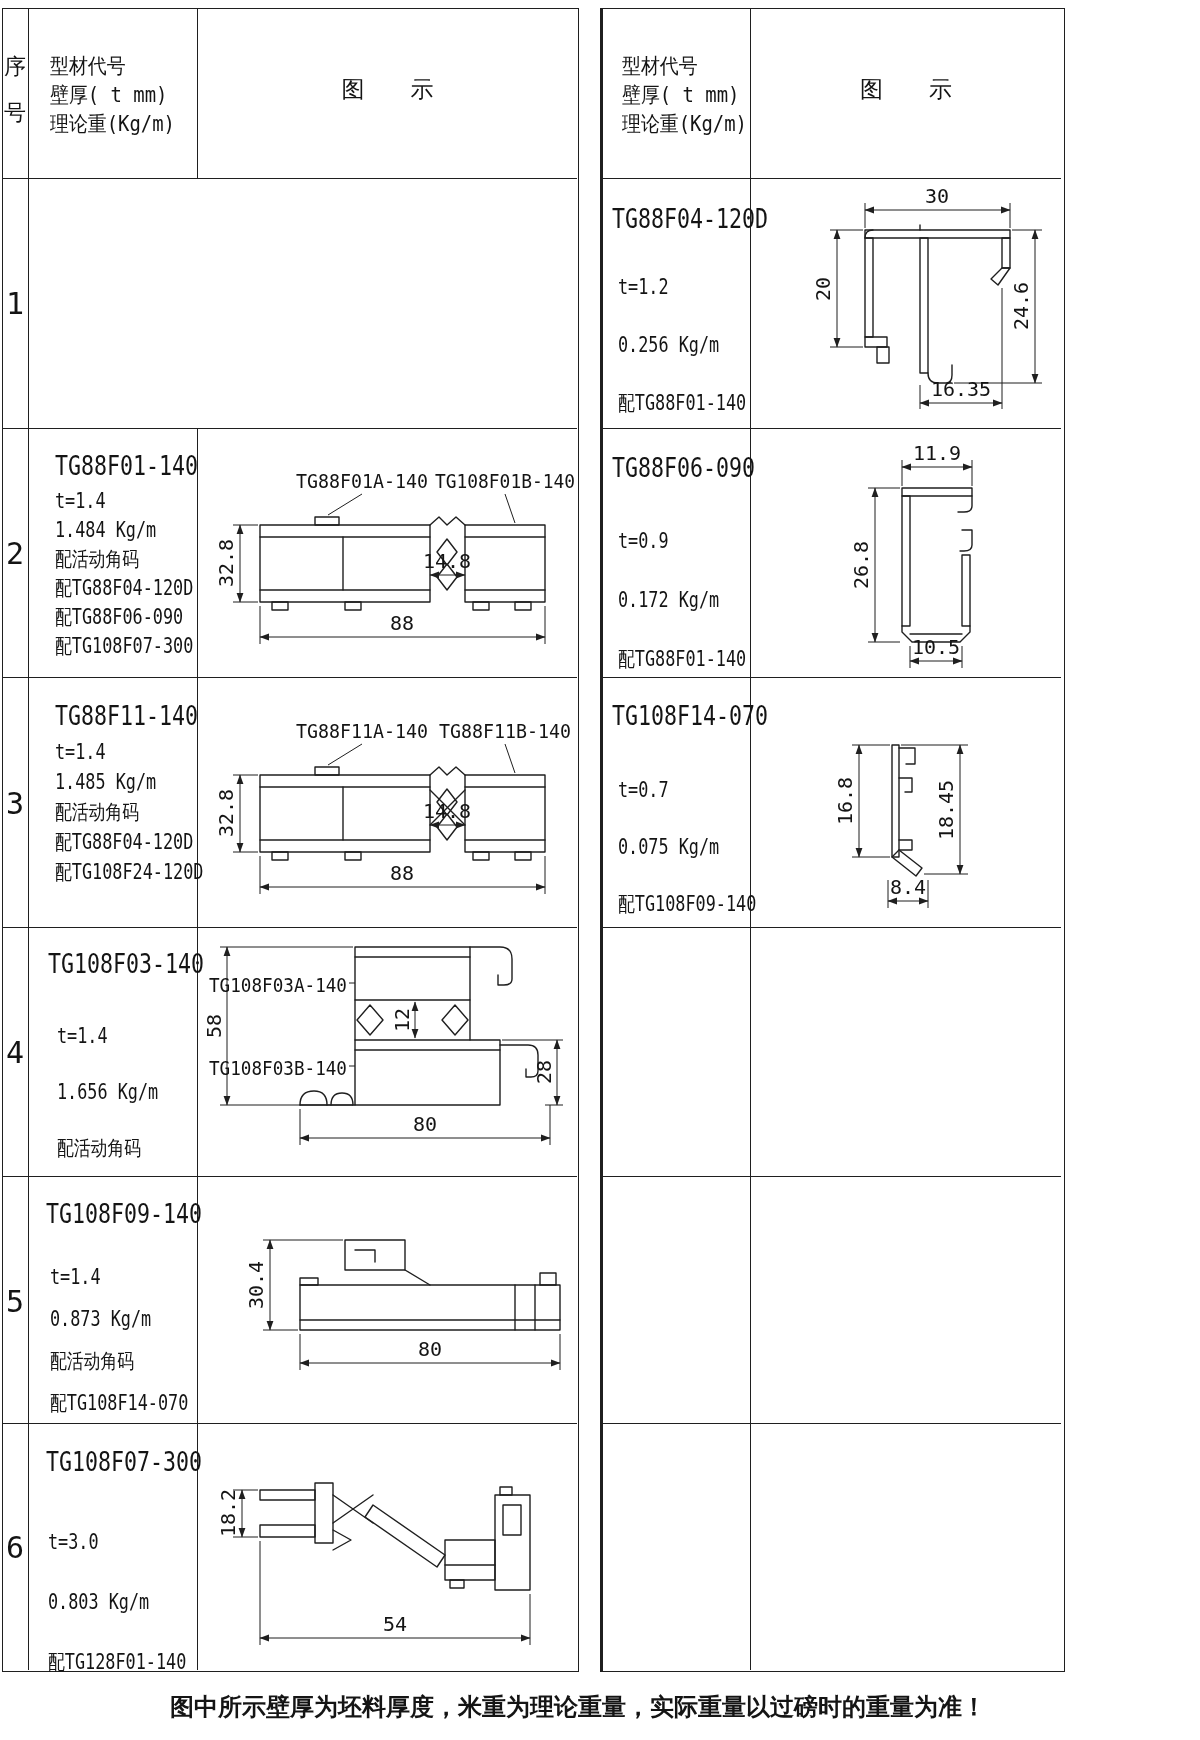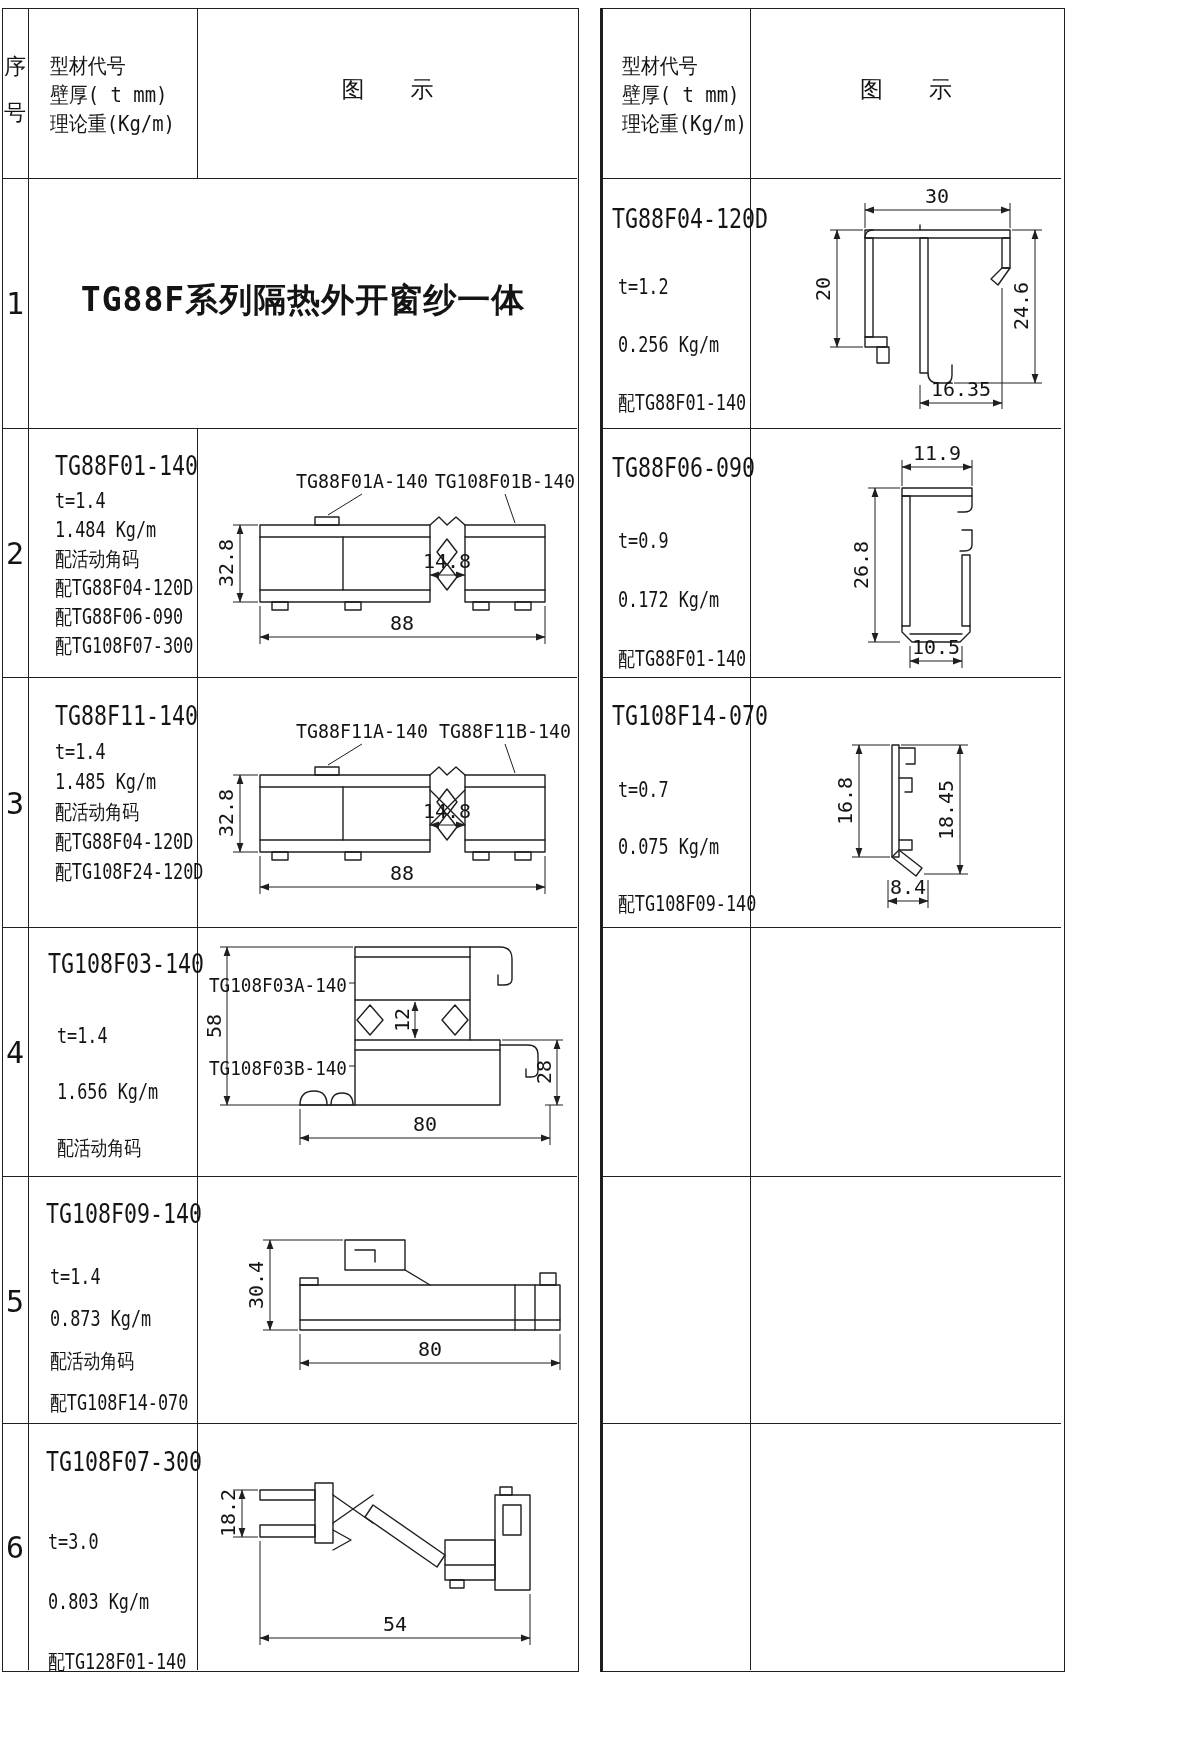--- a/index.html
+++ b/index.html
@@ -66,21 +66,20 @@
   </div>
   <div class="hdr-diag" style="left:750px;top:74px;width:312px">图　　示</div>
 
   <div class="serial" style="left:2px;top:286px">1</div>
   <div class="serial" style="left:2px;top:536px">2</div>
   <div class="serial" style="left:2px;top:786px">3</div>
   <div class="serial" style="left:2px;top:1035px">4</div>
   <div class="serial" style="left:2px;top:1284px">5</div>
   <div class="serial" style="left:2px;top:1530px">6</div>
 
-  <div class="title" style="left:28px;top:278px;width:550px">TG88F系列隔热外开窗纱一体</div>
 
   <div class="code" style="left:55px;top:450px">TG88F01-140</div>
   <div class="lines" style="left:55px;top:487px;line-height:29px">
     <div>t=1.4</div>
     <div>1.484 Kg/m</div>
     <div>配活动角码</div>
     <div>配TG88F04-120D</div>
     <div>配TG88F06-090</div>
     <div>配TG108F07-300</div>
   </div>
@@ -415,14 +414,15 @@
       <line x1="160" y1="55" x2="160" y2="184" marker-start="url(#m8)" marker-end="url(#m8)"></line>
       <line x1="88" y1="190" x2="88" y2="218"></line>
         <line x1="128" y1="190" x2="128" y2="218"></line>
       <line x1="88" y1="211" x2="128" y2="211" marker-start="url(#m8)" marker-end="url(#m8)"></line>
     </g>
     <text class="dt" transform="translate(52 111) rotate(-90)" text-anchor="middle">16.8</text>
     <text class="dt" transform="translate(153 120) rotate(-90)" text-anchor="middle">18.45</text>
     <text class="dt" x="108" y="204" text-anchor="middle">8.4</text>
   </svg>
 
+  <div class="foot" style="left:578px;top:1691px">图中所示壁厚为坯料厚度，米重为理论重量，实际重量以过磅时的重量为准！</div>
 
 </div>
 
 </body></html>

